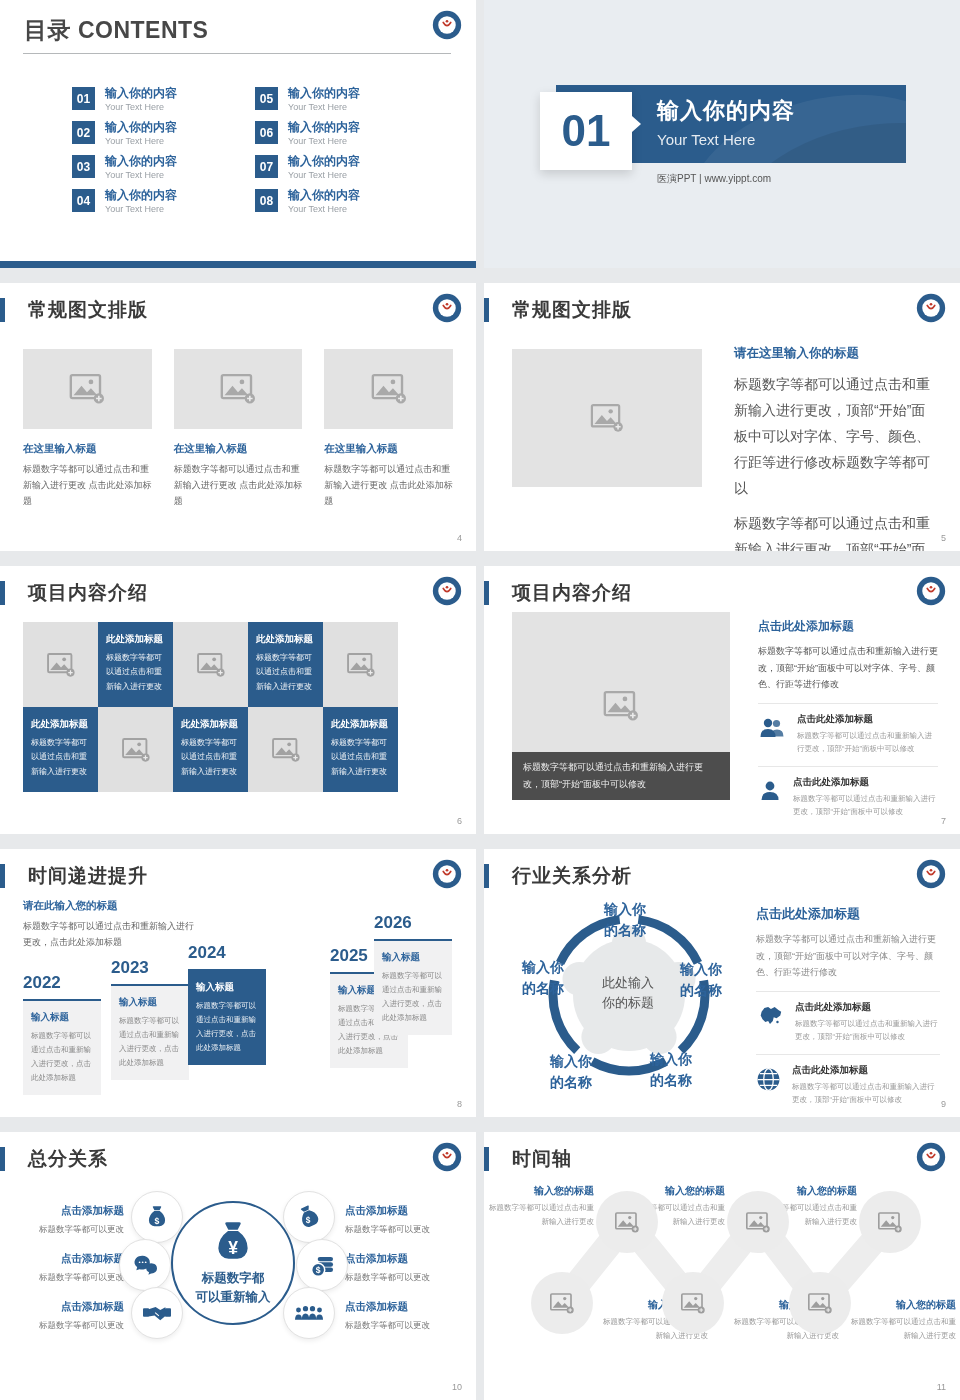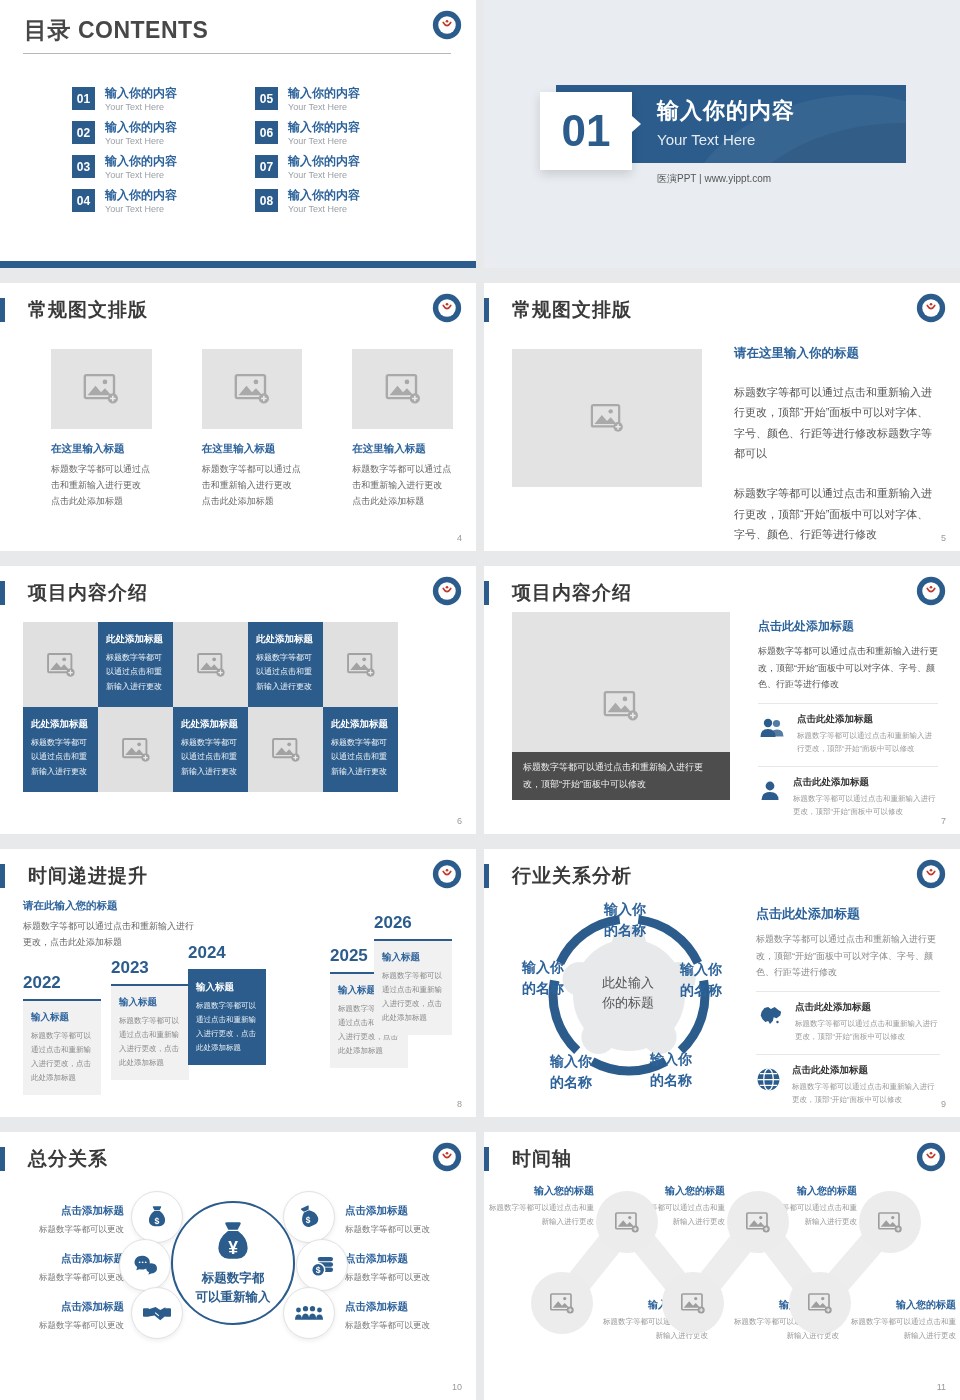--- a/index.html
+++ b/index.html
@@ -37,30 +37,30 @@
   .w1{right:-60px;top:14px;width:280px;height:170px;background:rgba(255,255,255,.06);transform:rotate(-14deg);}
   .w2{right:-120px;top:40px;width:300px;height:190px;background:rgba(0,0,0,.08);transform:rotate(-10deg);}
   .sec-numbox{position:absolute;left:56px;top:92px;width:92px;height:78px;background:#fff;box-shadow:0 4px 10px rgba(0,0,0,.15);display:flex;align-items:center;justify-content:center;font-size:44px;font-weight:bold;color:var(--blue);z-index:2;}
   .sec-notch{position:absolute;left:148px;top:116px;width:0;height:0;border:8px solid transparent;border-left:9px solid #fff;z-index:2;}
   .sec-text{position:absolute;left:173px;top:96px;z-index:2;color:#fff;}
   .sec-title{font-size:22px;font-weight:bold;letter-spacing:1px;}
   .sec-sub{font-size:15px;margin-top:5px;color:rgba(255,255,255,.88);}
   .sec-brand{position:absolute;left:173px;top:172px;font-size:10px;color:#555;z-index:2;}
   
   .cards{position:absolute;top:66px;left:23px;right:23px;display:flex;gap:22px;}
-  .card{flex:1;margin-left:28px;}
+  .card{flex:1;}
   .ph{background:var(--phbg);display:flex;align-items:center;justify-content:center;color:var(--phicon);}
   .card .ph{height:80px;}
   .ct{margin-top:13px;font-size:10.5px;font-weight:bold;color:var(--blue2);}
   .cb{margin-top:6px;font-size:9px;color:var(--body);line-height:1.75;}
   
   .ph5{position:absolute;left:28px;top:66px;width:190px;height:138px;}
   .r5{position:absolute;left:250px;top:62px;width:204px;}
   .r5t{font-size:12.5px;font-weight:bold;color:var(--blue2);}
-  .r5p{margin-top:20px;font-size:11px;color:#555;line-height:1.85;}
+  .r5p{margin-top:10px;font-size:14px;color:#555;line-height:1.85;}
   
   .pgrid{position:absolute;left:23px;top:56px;width:375px;height:170px;display:grid;grid-template-columns:repeat(5,1fr);grid-template-rows:1fr 1fr;}
   .gimg{background:#e0e0e0;display:flex;align-items:center;justify-content:center;color:#a2a2a2;}
   .gtxt{background:var(--blue);color:#fff;padding:11px 8px;}
   .gt{font-size:9.5px;font-weight:bold;margin-bottom:5px;}
   .gb{font-size:8px;line-height:1.8;opacity:.95;}
   
   .ph7{position:absolute;left:28px;top:46px;width:218px;height:188px;}
   .cap7{position:absolute;bottom:0;left:0;right:0;background:rgba(64,64,64,.92);color:#efefef;font-size:9px;line-height:1.9;padding:7px 11px;}
   .r7{position:absolute;left:274px;top:52px;width:180px;}

